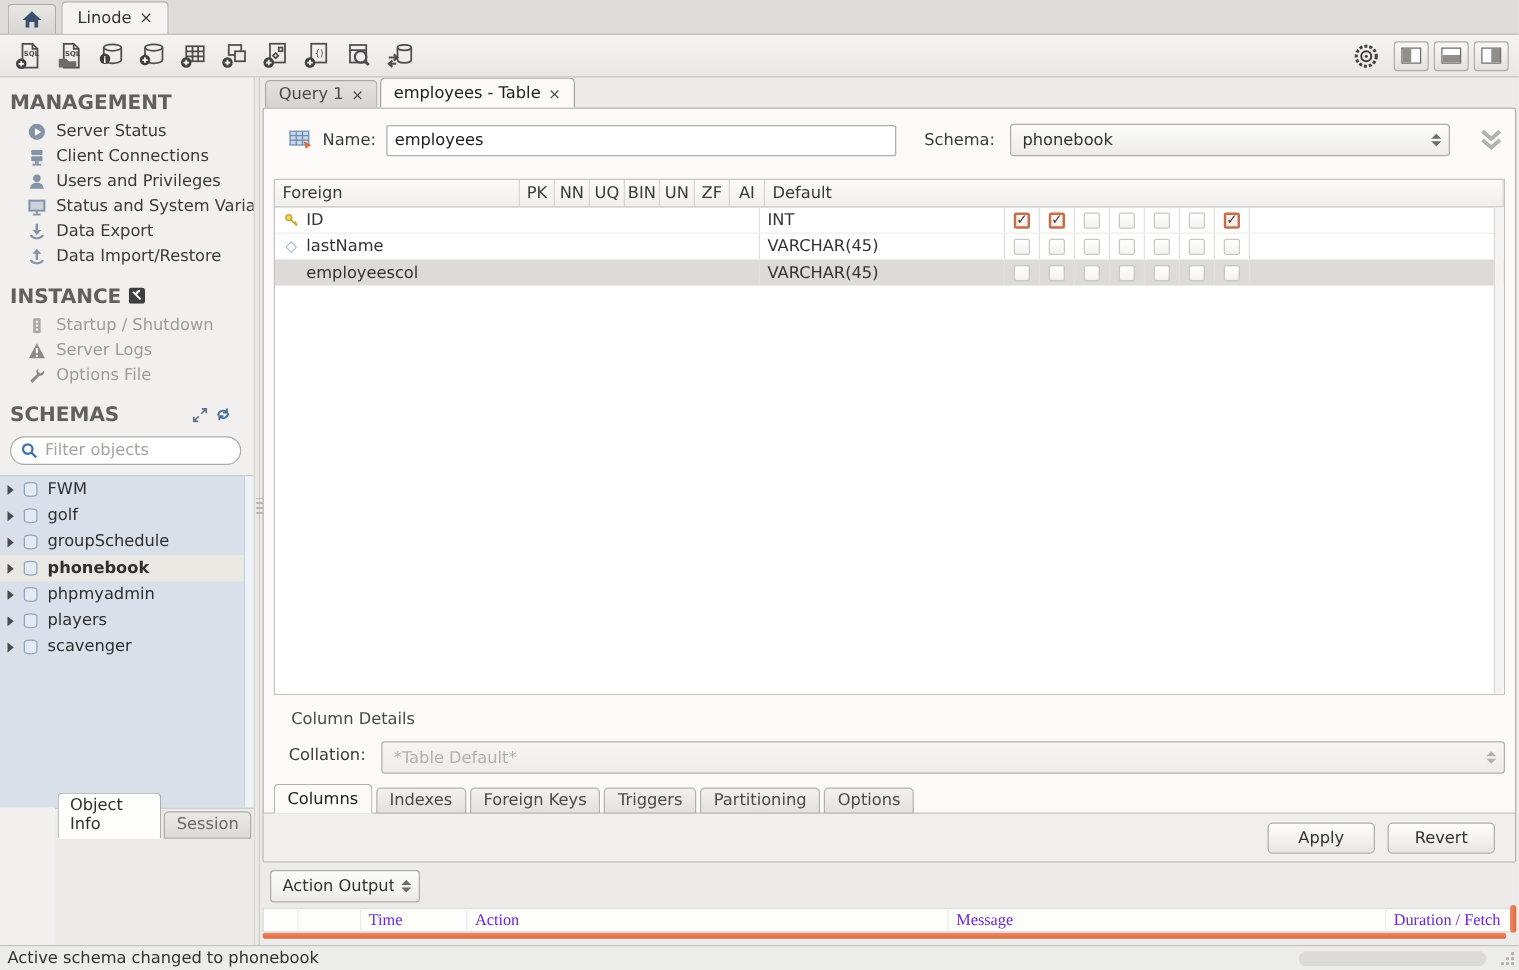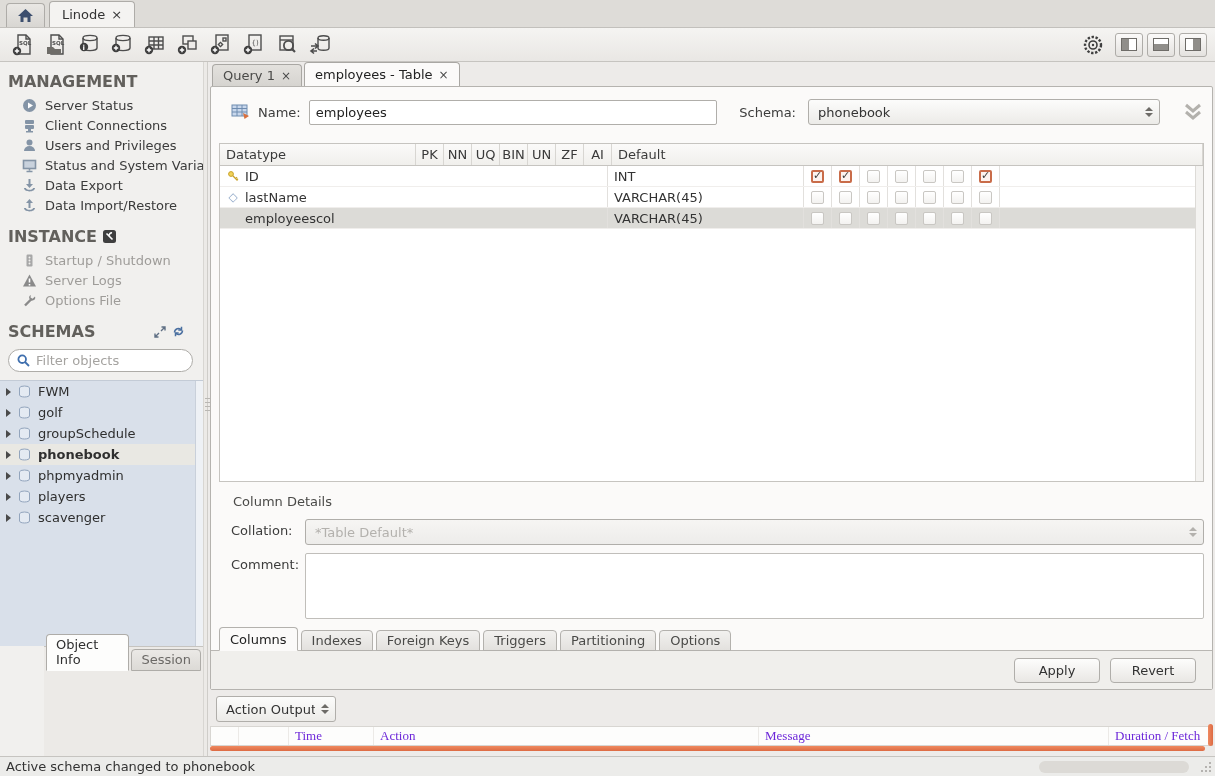--- a/index.html
+++ b/index.html
@@ -536,21 +536,21 @@
         <span class="dbl-chev">
           <svg width="22" height="18" viewBox="0 0 22 18" fill="none" stroke="#b3b1ad" stroke-width="3">
               <path d="M4 2 L11 8 L18 2"></path>
               <path d="M4 9 L11 15 L18 9"></path>
             </svg>
         </span>
       </div>
 
       <div class="grid">
         <div class="g-row g-head">
-          <div class="g-cell c-type">Datatype</div>
+          <div class="g-cell c-type">Foreign</div>
           <div class="g-cell c-flag">PK</div>
           <div class="g-cell c-flag">NN</div>
           <div class="g-cell c-flag">UQ</div>
           <div class="g-cell c-flag">BIN</div>
           <div class="g-cell c-flag">UN</div>
           <div class="g-cell c-flag">ZF</div>
           <div class="g-cell c-flag">AI</div>
           <div class="g-cell c-def">Default</div>
         </div>
 
@@ -660,24 +660,20 @@
         <div class="d-row">
           <span class="d-label">Collation:</span>
           <div class="wb-select collation">
             <span class="val">*Table Default*</span>
             <span class="spin">
                 <i class="up"></i>
                 <i class="dn"></i>
               </span>
           </div>
         </div>
-        <div class="d-row">
-          <span class="d-label">Comment:</span>
-          <textarea class="comment-area" style=""></textarea>
-        </div>
       </div>
 
       <div class="subtab-row">
         <div class="subtab active">
             <span>Columns</span>
           </div>
         <div class="subtab">
             <span>Indexes</span>
           </div>
         <div class="subtab">

